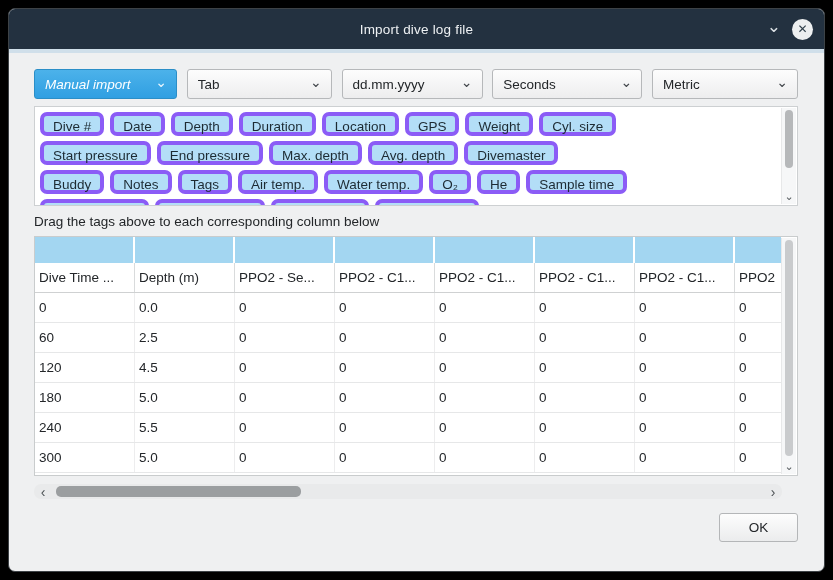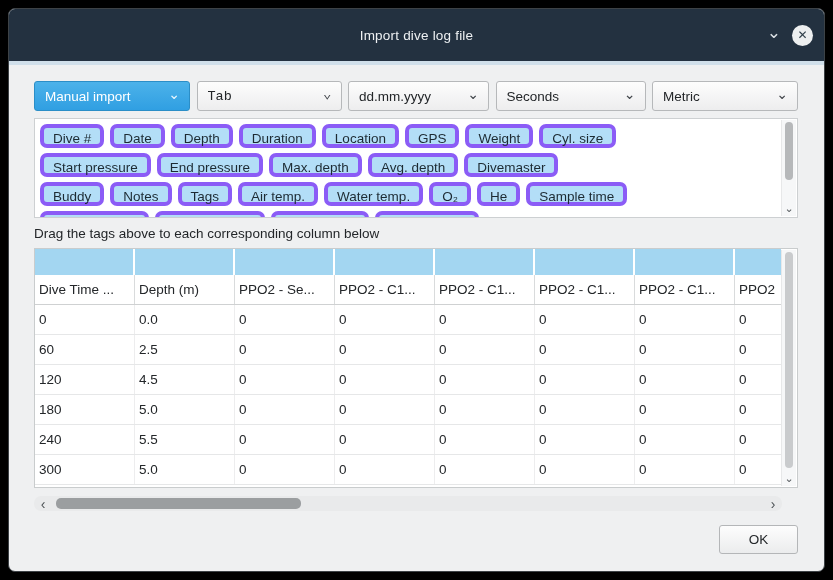--- a/index.html
+++ b/index.html
@@ -1,21 +1,21 @@
 <!DOCTYPE html>
 <html><head>
 <meta charset="utf-8">
 <title>Import dive log file</title>
 <style>
   *{box-sizing:border-box;margin:0;padding:0}
   html,body{width:833px;height:580px}
   body{background:#000;font-family:"Liberation Sans","DejaVu Sans",sans-serif;position:relative;overflow:hidden}
   .window{position:absolute;left:8px;top:8px;right:8px;bottom:8px;border-radius:7px;overflow:hidden;
           background:#eff0f1;display:flex;flex-direction:column;border:1px solid #3d4246}
-  .titlebar{flex:none;height:52px;background:#233140;position:relative;display:flex;align-items:center;justify-content:center}
+  .titlebar{flex:none;height:40px;background:#233140;position:relative;display:flex;align-items:center;justify-content:center}
   .title{color:#eef1f3;font-size:13.5px;letter-spacing:.2px}
   .tb-right{position:absolute;right:11px;top:0;height:100%;display:flex;align-items:center;gap:11px}
   .tb-chevron{color:#dce1e5;font-size:17px;line-height:1;transform:translateY(-3px)}
   .close-btn{width:21px;height:21px;border-radius:50%;background:#edeff0;color:#2e3d48;display:flex;
              align-items:center;justify-content:center;font-size:12px;font-weight:bold;line-height:1}
   .accent{flex:none;height:4px;background:#d0dfea}
   .content{flex:1;padding:16px 26px 0 25px;display:flex;flex-direction:column}
   .combo-row{display:flex;justify-content:space-between}
   .combo{height:30px;border:1px solid #b6b8ba;border-radius:3px;background:linear-gradient(#fdfdfd,#ededee);
          display:flex;align-items:center;justify-content:space-between;padding:0 9px 0 10px;font-size:13.5px;color:#232629}
@@ -66,25 +66,25 @@
       <span class="tb-chevron">⌄</span>
       <span class="close-btn">✕</span>
     </div>
   </div>
 
   <div class="accent"></div>
 
   <div class="content">
 
     <div class="combo-row">
-        <div class="combo hl" style="width: 156px;">
+        <div class="combo hl" style="width: 143px; font-style: italic;">
           <span class="cl">Manual import</span>
           <span class="ca">⌄</span>
         </div>
-        <div class="combo" style="width: 145px; font-family: Liberation Mono, monospace;">
+        <div class="combo" style="width: 145px;">
           <span class="cl">Tab</span>
           <span class="ca">⌄</span>
         </div>
         <div class="combo" style="width: 141px;">
           <span class="cl">dd.mm.yyyy</span>
           <span class="ca">⌄</span>
         </div>
         <div class="combo" style="width: 150px;">
           <span class="cl">Seconds</span>
           <span class="ca">⌄</span>

